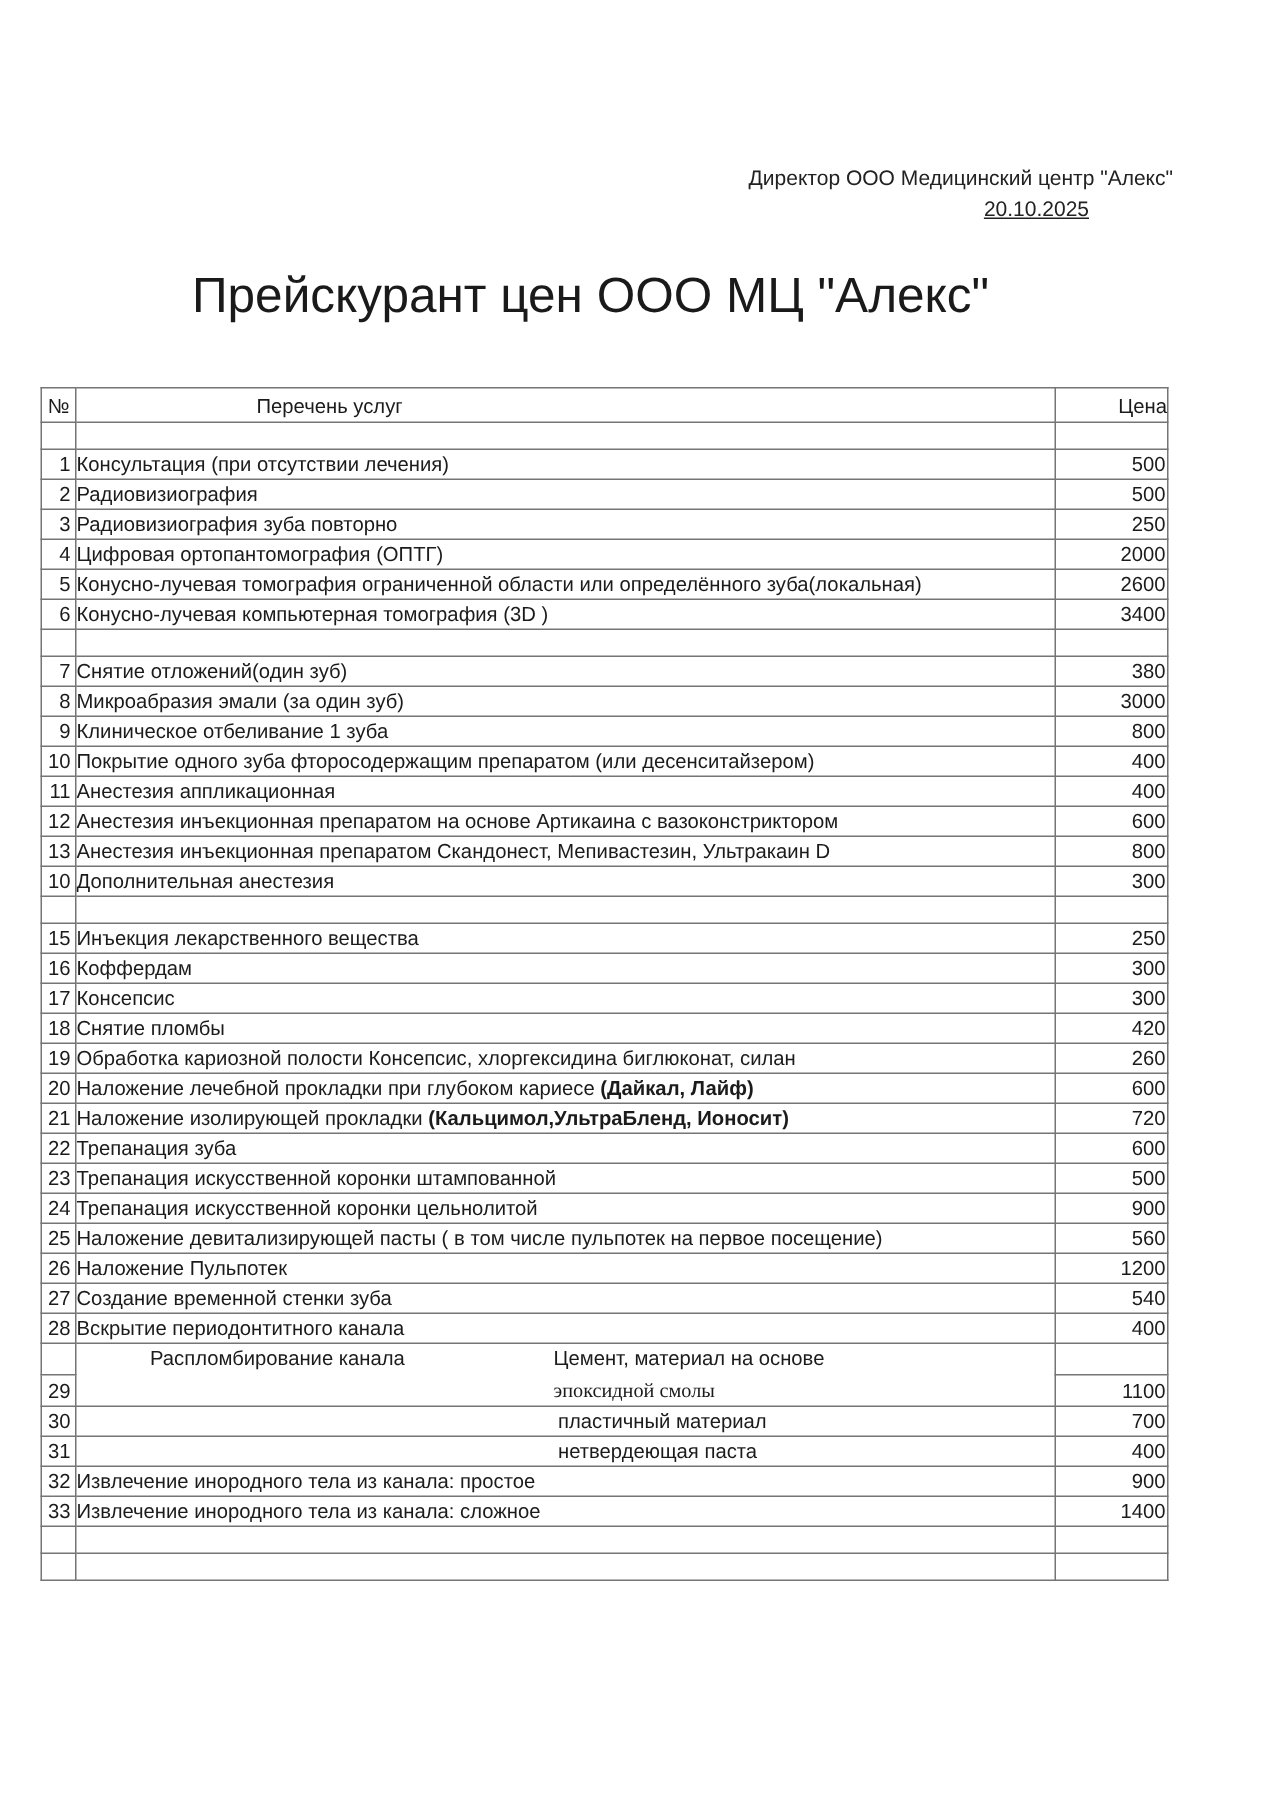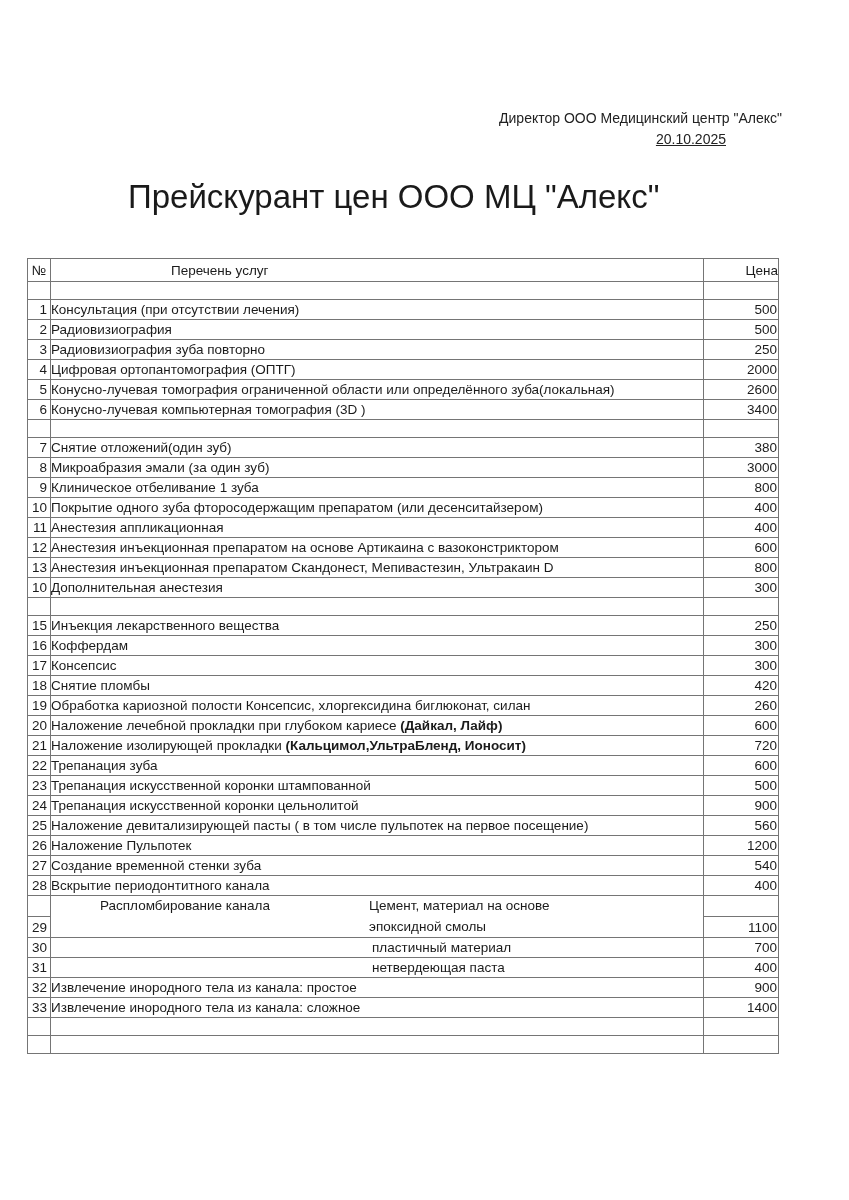--- a/index.html
+++ b/index.html
@@ -81,21 +81,21 @@
     vertical-align: top;
     padding: 0;
   }
   .m-line {
     display: grid;
     grid-template-columns: 318px 1fr;
     height: 20px;
     line-height: 20px;
   }
   .m-line .m-left { padding-left: 3px; margin-left: 46px; }
-  .m-line2 { height: 21px; line-height: 21px; }
+  .m-line2 { height: 21px; line-height: 21px; font-family: Liberation Serif, serif; }
 
   .bold { font-weight: 700; }
 </style>
 </head>
 <body>
 
 <div class="page">
 
   <div class="approval">
     <div>Директор ООО Медицинский центр "Алекс"</div>

